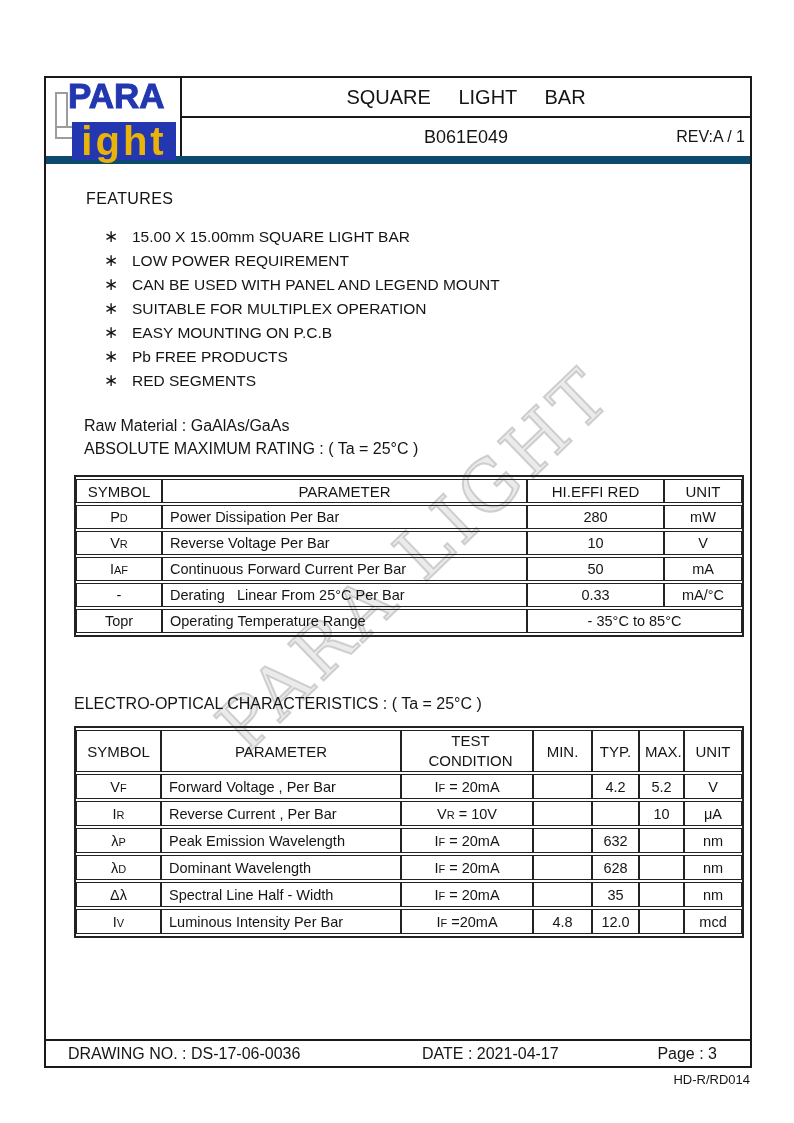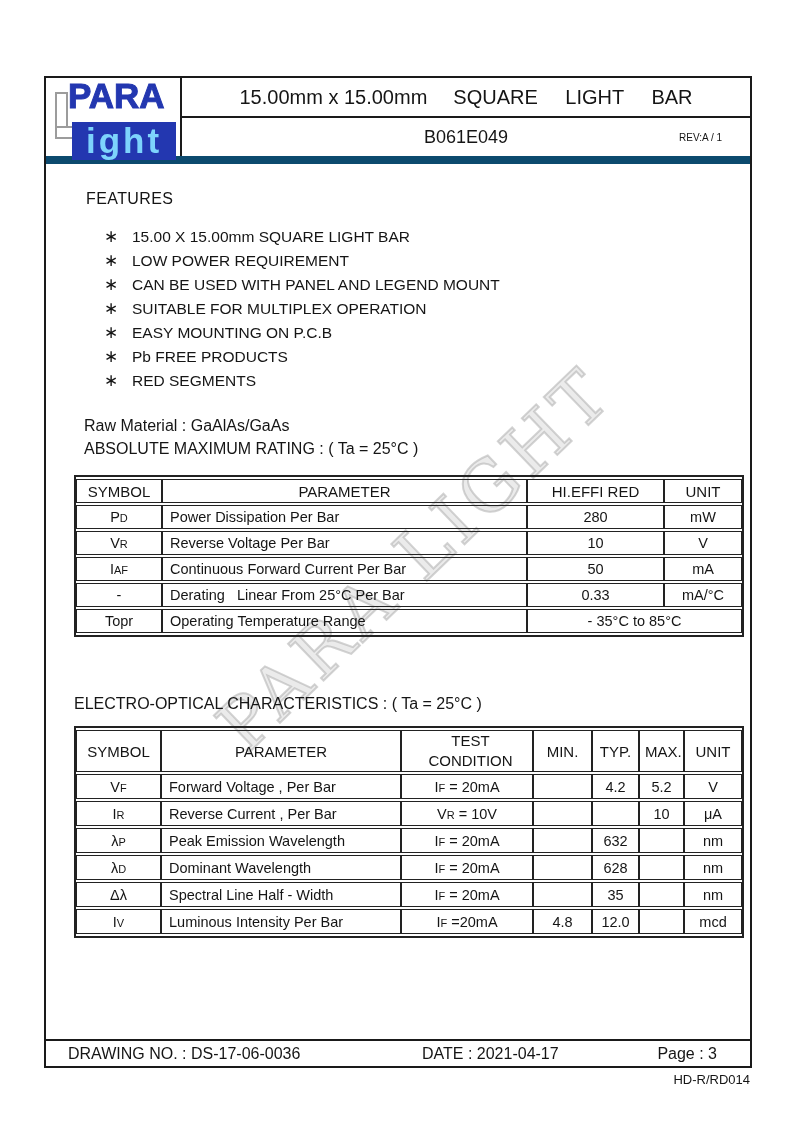--- a/index.html
+++ b/index.html
@@ -42,30 +42,30 @@
   .logo-l-foot { position: absolute; left: 0; top: 44px; width: 44px; height: 13px; background: #fff; border: 2px solid #9c9c9c; }
   .logo-para {
     position: absolute; left: 13px; top: -6px;
     font-size: 35px; font-weight: bold; letter-spacing: 0px;
     color: #2337b0; -webkit-text-stroke: 1px #2337b0;
   }
   .logo-box {
     position: absolute; left: 17px; top: 40px; width: 104px; height: 38px;
     background: #2337b0; display: flex; align-items: center; justify-content: center;
   }
-  .logo-ight { color: #7dd3fc; font-size: 35px; font-weight: bold; letter-spacing: 3px; line-height: 34px; }
+  .logo-ight { color: #eab308; font-size: 40px; font-weight: bold; letter-spacing: 3px; line-height: 34px; }
   .header-right { flex: 1; display: flex; flex-direction: column; }
   .title-row {
     flex: 1; border-bottom: 2px solid #1a1a1a;
     display: flex; align-items: center; justify-content: center;
     font-size: 20px; gap: 26px;
   }
   .title-product { word-spacing: 22px; }
   .pn-row { flex: 1; position: relative; display: flex; align-items: center; justify-content: center; font-size: 18px; }
-  .pn-row .rev { position: absolute; right: 28px; font-size: 10px; margin-left: 7px; }
+  .pn-row .rev { position: absolute; right: 5px; font-size: 16px; margin-left: 7px; }
   
   .features-heading { position: absolute; left: 40px; top: 112px; font-size: 16px; letter-spacing: 0.4px; text-align: center; }
   .features-list { position: absolute; left: 58px; top: 148px; list-style: none; }
   .features-list li { display: flex; align-items: baseline; height: 24px; font-size: 15.5px; }
   .features-list .bullet { width: 28px; font-size: 17px; }
   .raw-material { position: absolute; left: 38px; top: 339px; font-size: 16px; }
   .abs-heading  { position: absolute; left: 38px; top: 362px; font-size: 16px; }
   .eo-heading   { position: absolute; left: 28px; top: 617px; font-size: 16px; }
   
   table.spec {
@@ -121,21 +121,20 @@
         <div class="logo-l-vert"></div>
         <div class="logo-l-foot"></div>
         <div class="logo-para">PARA</div>
         <div class="logo-box">
           <span class="logo-ight">ight</span>
         </div>
       </div>
     </div>
     <div class="header-right">
       <div class="title-row">
-        <span>15.00mm x 15.00mm</span>
         <span class="title-product">SQUARE LIGHT BAR</span>
       </div>
       <div class="pn-row">
         <span>B061E049</span>
         <span class="rev">REV:A / 1</span>
       </div>
     </div>
   </div>
 
   <div class="features-heading">FEATURES</div>

